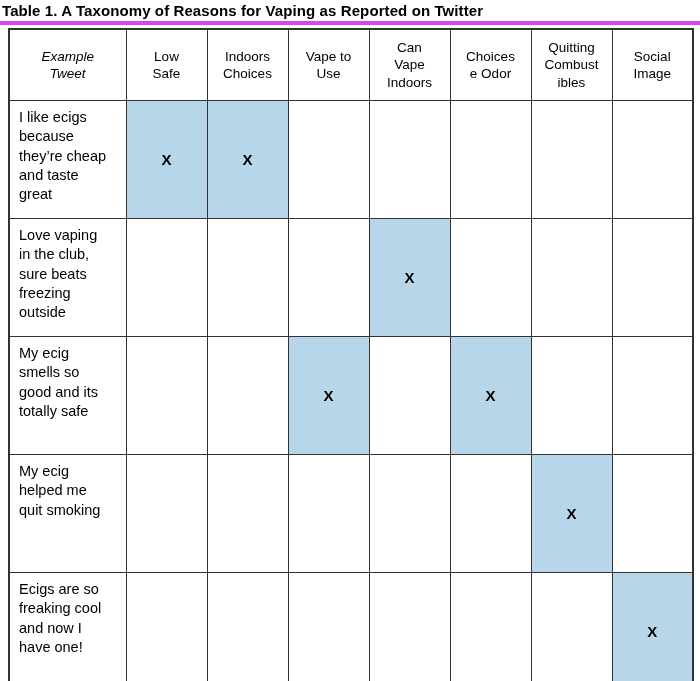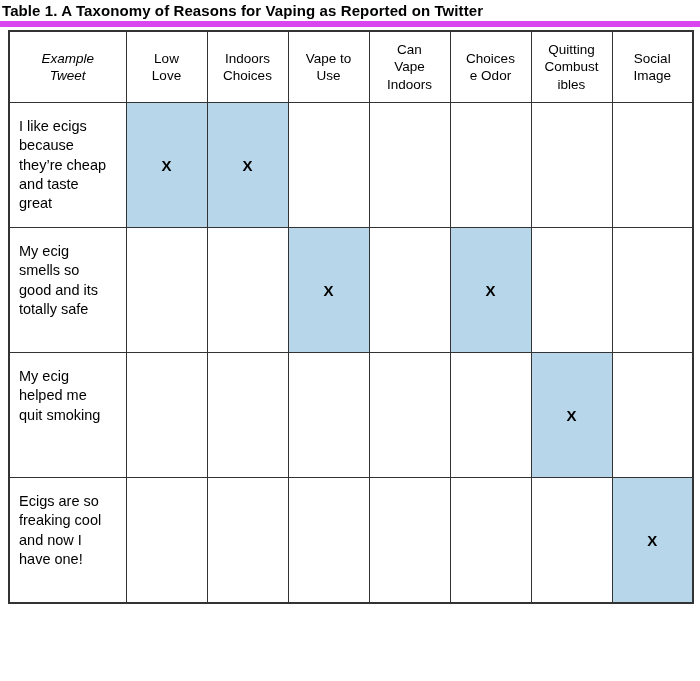--- a/index.html
+++ b/index.html
@@ -11,21 +11,21 @@
     height: 681px;
     background: #ffffff;
     color: #000000;
     font-family: "Liberation Sans", sans-serif;
     overflow: hidden;
   }
   .title {
     font-size: 15px;
     font-weight: bold;
     padding: 2px 0 2px 2px;
-    border-bottom: 6px solid #d946ef;
+    border-bottom: 4px solid #d946ef;
     letter-spacing: 0.1px;
   }
   table.taxonomy {
     border-collapse: collapse;
     table-layout: fixed;
     width: 684px;
     margin: 3px 8px 0 8px;
     border: 2px solid var(--border);
   }
   table.taxonomy th,
@@ -45,21 +45,21 @@
   }
   th.corner-header {
     font-style: italic;
   }
   td.tweet-cell {
     height: 106px;
     vertical-align: top;
     text-align: left;
     font-size: 14.5px;
     line-height: 1.33;
-    padding: 14px 4px 4px 9px;
+    padding: 7px 4px 4px 9px;
     white-space: pre-line;
   }
   td.mark-cell {
     text-align: center;
     vertical-align: middle;
     font-size: 15px;
     font-weight: bold;
   }
   td.mark-cell.marked {
     background: var(--highlight);
@@ -74,21 +74,21 @@
   <colgroup>
     <col style="width:117px">
     <col span="7" style="width:81px">
   </colgroup>
   <thead>
     <tr>
       <th class="corner-header">Example
 Tweet</th>
 
     <th class="col-header">Low
-Love</th>
+Safe</th>
         <th class="col-header">Indoors
 Choices</th>
         <th class="col-header">Vape to
 Use</th>
         <th class="col-header">Can
 Vape
 Indoors</th>
         <th class="col-header">Choices
 e Odor</th>
         <th class="col-header">Quitting
@@ -103,20 +103,34 @@
   <tr>
         <td class="tweet-cell">I like ecigs
 because
 they’re cheap
 and taste
 great</td>
         <td class="mark-cell marked">X</td>
         <td class="mark-cell marked">X</td>
         <td class="mark-cell"></td>
         <td class="mark-cell"></td>
+        <td class="mark-cell"></td>
+        <td class="mark-cell"></td>
+        <td class="mark-cell"></td>
+      </tr>
+      <tr>
+        <td class="tweet-cell">Love vaping
+in the club,
+sure beats
+freezing
+outside</td>
+        <td class="mark-cell"></td>
+        <td class="mark-cell"></td>
+        <td class="mark-cell"></td>
+        <td class="mark-cell marked">X</td>
         <td class="mark-cell"></td>
         <td class="mark-cell"></td>
         <td class="mark-cell"></td>
       </tr>
       <tr>
         <td class="tweet-cell">My ecig
 smells so
 good and its
 totally safe</td>
         <td class="mark-cell"></td>

